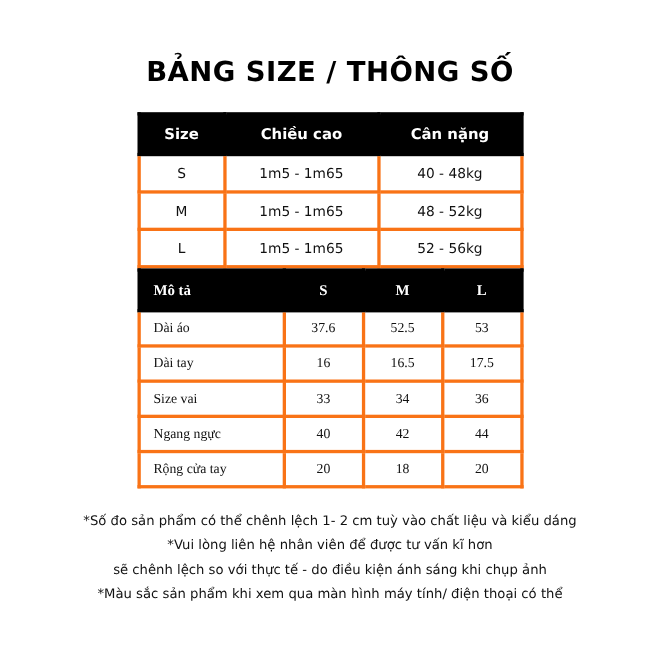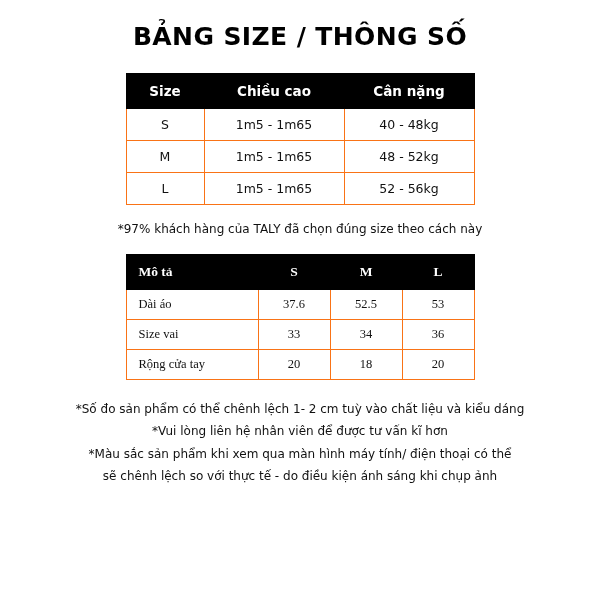--- a/index.html
+++ b/index.html
@@ -11,21 +11,21 @@
     height: 600px;
     background: #ffffff;
     font-family: "DejaVu Sans", "Liberation Sans", sans-serif;
     color: #111111;
     overflow: hidden;
   }
   .page {
     width: 600px;
     height: 600px;
     box-sizing: border-box;
-    padding: 14px 20px 10px 20px;
+    padding: 43px 20px 10px 20px;
     display: flex;
     flex-direction: column;
     align-items: center;
   }
   .title {
     font-size: 25px;
     font-weight: bold;
     letter-spacing: 0.4px;
     text-align: center;
     margin: 8px 0 22px 0;
@@ -41,21 +41,21 @@
     width: 348px;
     margin: 0 auto;
   }
   .tbl-measure {
     width: 348px;
     margin: 0 auto;
     font-family: Liberation Serif, serif;
   }
   .tbl-size th, .tbl-size td,
   .tbl-measure th, .tbl-measure td {
-    border: 1px solid #f97316;
+    border: 3px solid #f97316;
     text-align: center;
     font-size: 12.5px;
     color: #111111;
   }
   .tbl-size th, .tbl-measure th {
     background: #000000;
     color: #ffffff;
     font-weight: bold;
     font-size: 13.5px;
     padding: 9px 4px;
@@ -136,21 +136,20 @@
         <td>48 - 52kg</td>
       </tr>
       <tr>
         <td>L</td>
         <td>1m5 - 1m65</td>
         <td>52 - 56kg</td>
       </tr>
     </tbody>
   </table>
 
-  <div class="note-mid">*97% khách hàng của TALY đã chọn đúng size theo cách này</div>
 
   <table class="tbl-measure">
     <colgroup>
         <col class="m1">
         <col class="m2">
         <col class="m3">
         <col class="m4">
       </colgroup>
     <thead>
       <tr>
@@ -161,34 +160,46 @@
       </tr>
     </thead>
     <tbody>
       <tr>
         <td class="label">Dài áo</td>
         <td>37.6</td>
         <td>52.5</td>
         <td>53</td>
       </tr>
       <tr>
+        <td class="label">Dài tay</td>
+        <td>16</td>
+        <td>16.5</td>
+        <td>17.5</td>
+      </tr>
+      <tr>
         <td class="label">Size vai</td>
         <td>33</td>
         <td>34</td>
         <td>36</td>
       </tr>
       <tr>
+        <td class="label">Ngang ngực</td>
+        <td>40</td>
+        <td>42</td>
+        <td>44</td>
+      </tr>
+      <tr>
         <td class="label">Rộng cửa tay</td>
         <td>20</td>
         <td>18</td>
         <td>20</td>
       </tr>
     </tbody>
   </table>
 
   <div class="footnotes">
     <p>*Số đo sản phẩm có thể chênh lệch 1- 2 cm tuỳ vào chất liệu và kiểu dáng</p>
     <p>*Vui lòng liên hệ nhân viên để được tư vấn kĩ hơn</p>
+    <p>sẽ chênh lệch so với thực tế - do điều kiện ánh sáng khi chụp ảnh</p>
     <p>*Màu sắc sản phẩm khi xem qua màn hình máy tính/ điện thoại có thể</p>
-    <p>sẽ chênh lệch so với thực tế - do điều kiện ánh sáng khi chụp ảnh</p>
   </div>
 
 </div>
 
 </body></html>

